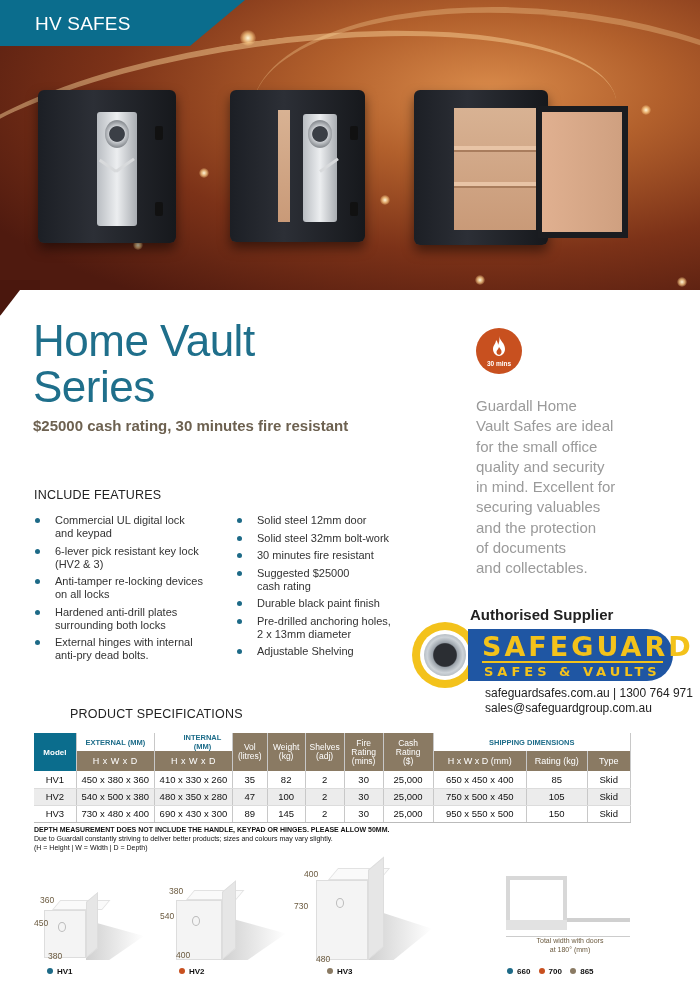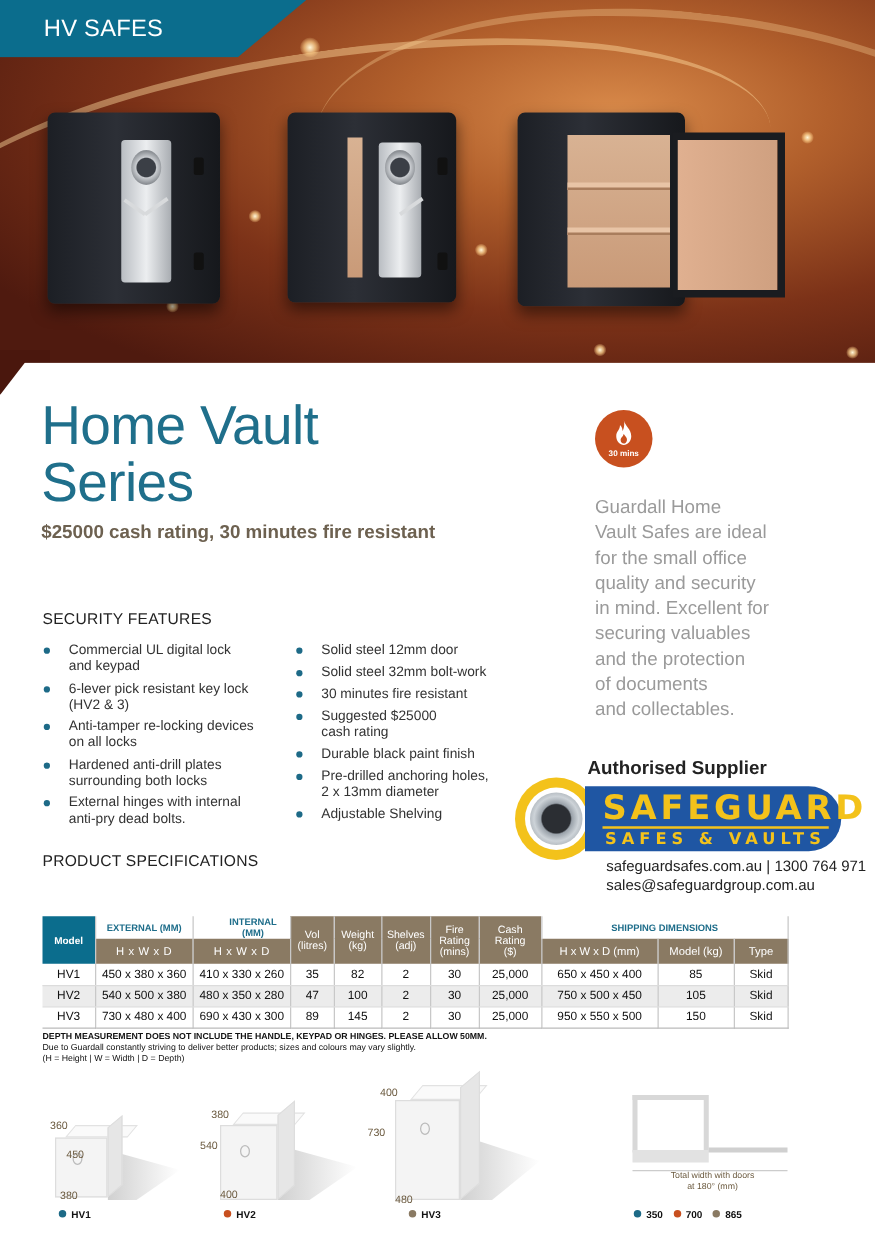--- a/index.html
+++ b/index.html
@@ -159,21 +159,21 @@
   <div>Vault Safes are ideal</div>
   <div>for the small office</div>
   <div>quality and security</div>
   <div>in mind. Excellent for</div>
   <div>securing valuables</div>
   <div>and the protection</div>
   <div>of documents</div>
   <div>and collectables.</div>
 </div>
 
-<div class="sec-head" style="top:488px;">SECURITY FEATURES</div>
+<div class="sec-head" style="top:488px;">INCLUDE FEATURES</div>
 
 <ul class="features" style="left:35px;top:514px;width:195px;">
   <li>
       <span class="dot"></span>
       <div>Commercial UL digital lock</div>
       <div>and keypad</div>
     </li>
   <li>
       <span class="dot"></span>
       <div>6-lever pick resistant key lock</div>
@@ -235,21 +235,21 @@
   <div class="dial"></div>
   <div class="bar">
     <span class="l1">SAFEGUARD</span>
     <div class="rule"></div>
     <span class="l2">SAFES &amp; VAULTS</span>
   </div>
 </div>
 <div class="contact" style="top:686px;">safeguardsafes.com.au | 1300 764 971</div>
 <div class="contact" style="top:701px;">sales@safeguardgroup.com.au</div>
 
-<div class="sec-head" style="top:682px;">PRODUCT SPECIFICATIONS</div>
+<div class="sec-head" style="top:707px;margin-left:36px;">PRODUCT SPECIFICATIONS</div>
 
 <table class="spec">
   <thead>
     <tr>
       <th class="model" rowspan="2">Model</th>
       <th class="grp" style="width:72px;">EXTERNAL (MM)</th>
       <th class="grp" style="width:72px;padding-left:20px;">INTERNAL (MM)</th>
       <th rowspan="2" style="width:32px;">
           <div>Vol</div>
           <div>(litres)</div>
@@ -271,21 +271,21 @@
           <div>Cash</div>
           <div>Rating</div>
           <div>($)</div>
         </th>
       <th class="grp" colspan="3">SHIPPING DIMENSIONS</th>
     </tr>
     <tr>
       <th class="sub">H x W x D</th>
       <th class="sub">H x W x D</th>
       <th class="sub" style="width:86px;letter-spacing:0;">H x W x D (mm)</th>
-      <th class="sub" style="width:56px;letter-spacing:0;">Model (kg)</th>
+      <th class="sub" style="width:56px;letter-spacing:0;">Rating (kg)</th>
       <th class="sub" style="width:40px;letter-spacing:0;">Type</th>
     </tr>
   </thead>
   <tbody>
     <tr>
       <td>HV1</td>
       <td>450 x 380 x 360</td>
       <td>410 x 330 x 260</td>
       <td>35</td>
       <td>82</td>
@@ -332,21 +332,21 @@
 </div>
 
 <div class="box3d" style="left:44px;top:900px;width:100px;height:70px;">
   <div class="shadow" style="left:42px;top:20px;width:58px;height:40px;"></div>
   <div class="top" style="left:8px;top:0;width:50px;height:10px;transform:skewX(-40deg);transform-origin:bottom left;"></div>
   <div class="front" style="left:0;top:10px;width:42px;height:48px;"></div>
   <div class="side" style="left:42px;top:2px;width:12px;height:56px;transform:skewY(-40deg);transform-origin:top left;"></div>
   <div class="lock" style="left:14px;top:22px;"></div>
 </div>
 <span class="dim" style="left:40px;top:895px;">360</span>
-<span class="dim" style="left:34px;top:918px;margin-left:19px;">450</span>
+<span class="dim" style="left:34px;top:918px;">450</span>
 <span class="dim" style="left:48px;top:951px;">380</span>
 <div class="legend" style="left:47px;top:967px;"><span class="d" style="background:#1d6a87;"></span><span>HV1</span></div>
 
 <div class="box3d" style="left:176px;top:890px;width:110px;height:80px;">
   <div class="shadow" style="left:46px;top:26px;width:64px;height:44px;"></div>
   <div class="top" style="left:10px;top:0;width:50px;height:10px;transform:skewX(-40deg);transform-origin:bottom left;"></div>
   <div class="front" style="left:0;top:10px;width:46px;height:60px;"></div>
   <div class="side" style="left:46px;top:2px;width:14px;height:68px;transform:skewY(-40deg);transform-origin:top left;"></div>
   <div class="lock" style="left:16px;top:26px;"></div>
 </div>
@@ -373,16 +373,16 @@
   <div class="c"></div>
   <div class="d"></div>
   <div class="e"></div>
   <div class="line"></div>
 </div>
 <div class="doorplan-cap">
   <div>Total width with doors</div>
   <div>at 180° (mm)</div>
 </div>
 <div class="legend" style="left:507px;top:967px;">
-  <span class="d" style="background:#1d6a87;"></span><span style="margin-right:6px;">350</span>
+  <span class="d" style="background:#1d6a87;"></span><span style="margin-right:6px;">660</span>
   <span class="d" style="background:#c8501f;"></span><span style="margin-right:6px;">700</span>
   <span class="d" style="background:#8a7a63;"></span><span>865</span>
 </div>
 
 </body></html>

